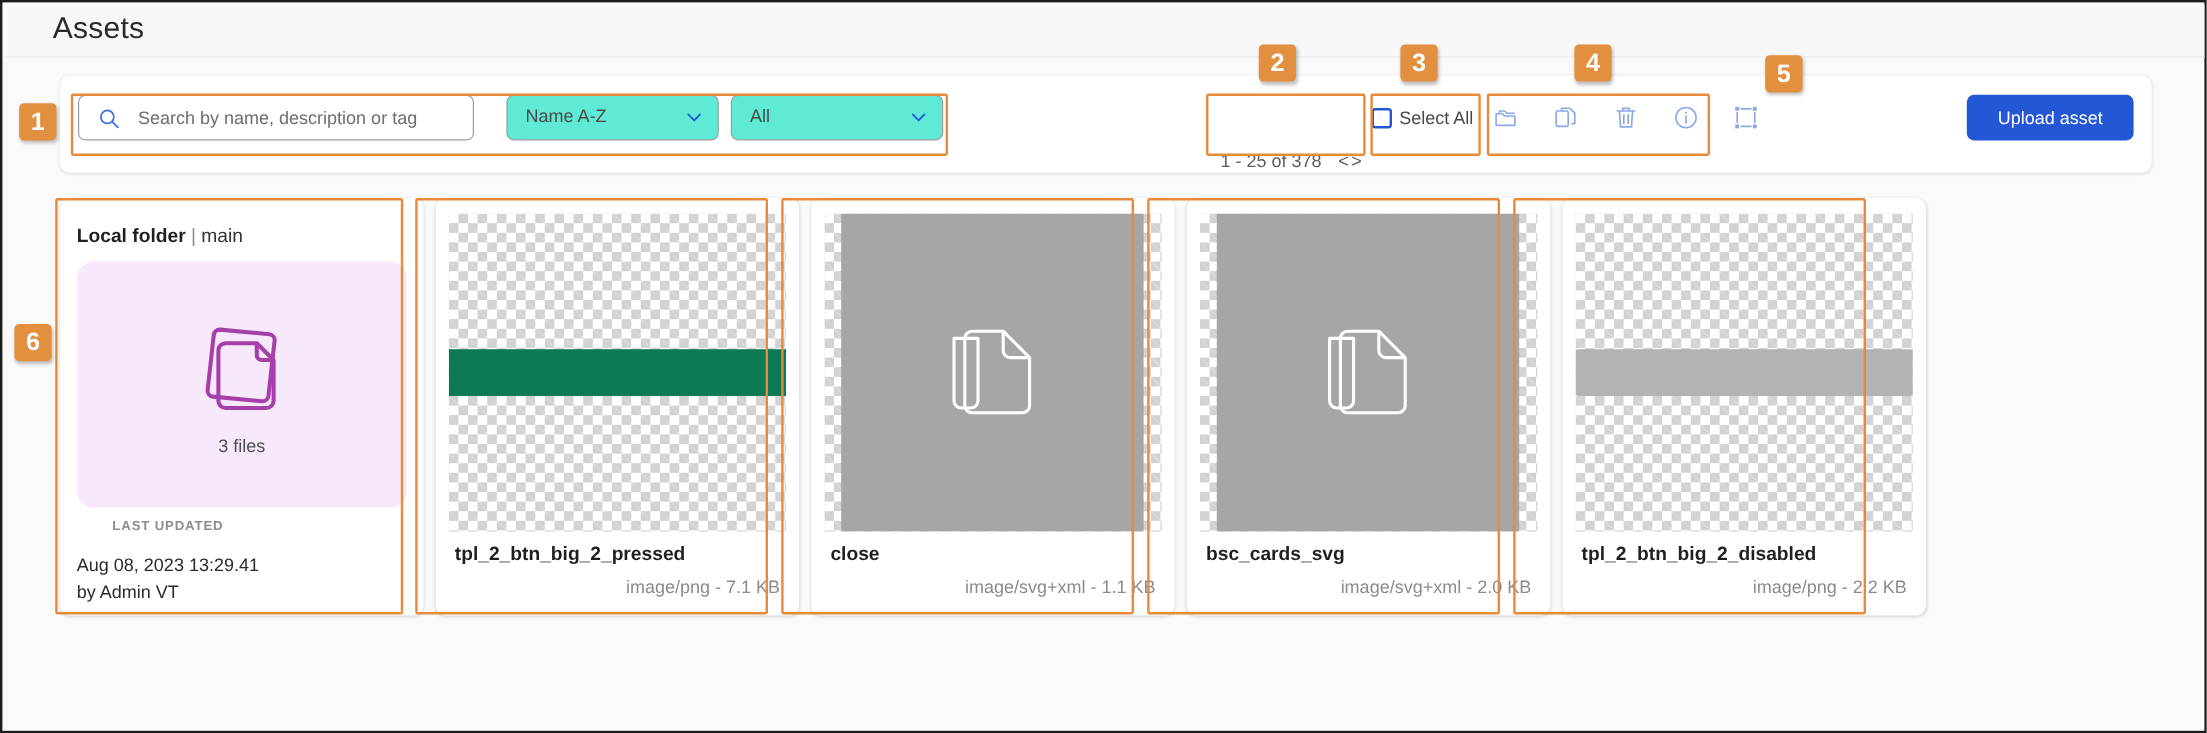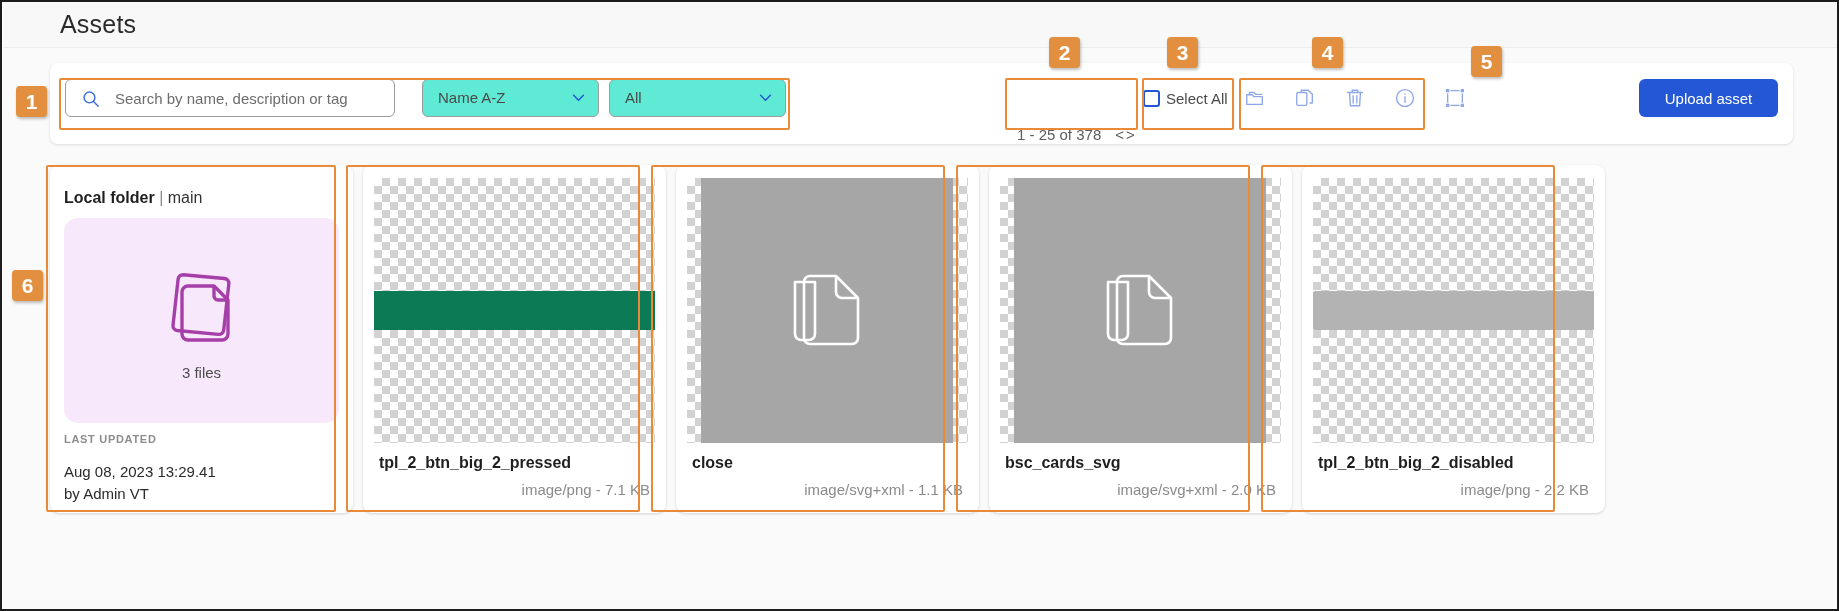--- a/index.html
+++ b/index.html
@@ -25,21 +25,20 @@
   #page-header {
     position: absolute; left: 2px; top: 2px;
     width: 1835px; height: 44px;
     background: #f8f8f8;
     border-bottom: 1px solid #ececec;
   }
   #page-title {
     position: absolute; left: 40px; top: 6px;
     font-size: 25px; color: #2b2b2b; letter-spacing: .2px;
     font-weight: 400;
-    margin-left: 16px;
   }
 
   
   #toolbar-panel {
     position: absolute; left: 48px; top: 61px;
     width: 1743px; height: 81px;
     background: #ffffff;
     border-radius: 8px;
     box-shadow: 0 1px 3px rgba(0,0,0,.13);
   }
@@ -131,21 +130,21 @@
   #folder-card-title span.sep { color:#8a8a8a; font-weight:400; }
   #folder-card-title span.branch { color:#333; font-weight:400; }
   #folder-thumb {
     position:absolute; left:14px; top:53px;
     width:275px; height:205px;
     background:#f7e8fb;
     display:flex; flex-direction:column; align-items:center; justify-content:center;border-radius:14px;
   }
   #folder-files-count { font-size:15px; color:#4e4e4e; margin-top:12px; }
   #folder-meta { position:absolute; left:14px; top:268px; }
-  #folder-meta-label { font-size:11px; color:#8d8d8d; letter-spacing:.7px; font-weight:700; }
+  #folder-meta-label { font-size:11px; color:#8d8d8d; letter-spacing:.7px; font-weight:700;text-align:center; }
   #folder-meta-date { font-size:15px; color:#2b2b2b; margin-top:18px; }
   #folder-meta-author { font-size:15px; color:#2b2b2b; margin-top:5px; }
 
   
   .asset-thumb {
     position:absolute; left:11px; top:13px;
     width:281px; height:265px;
     background-color:#ffffff;
     background-image:
       linear-gradient(45deg, #d2d2d2 25%, transparent 25%, transparent 75%, #d2d2d2 75%),

